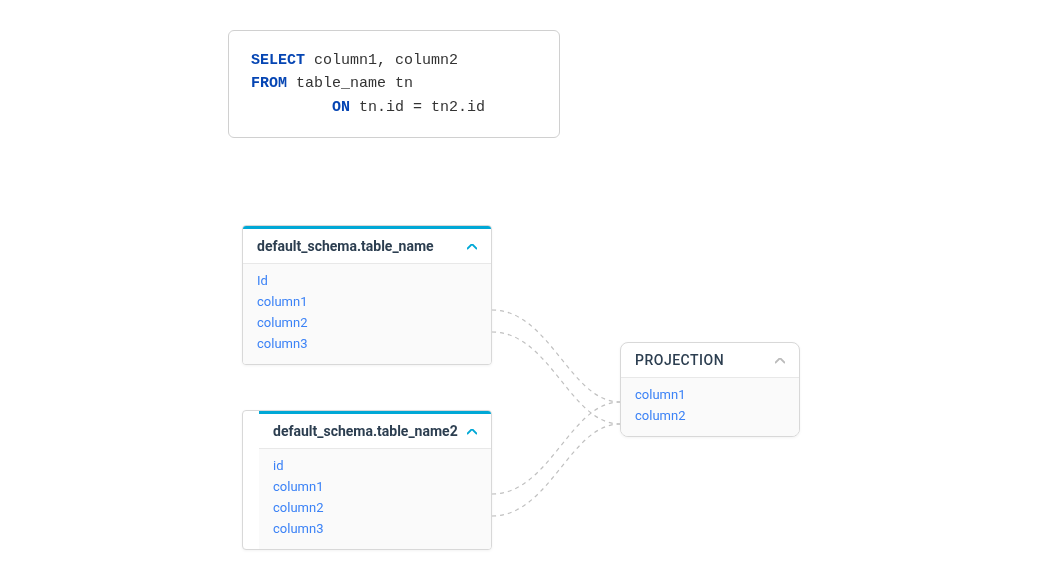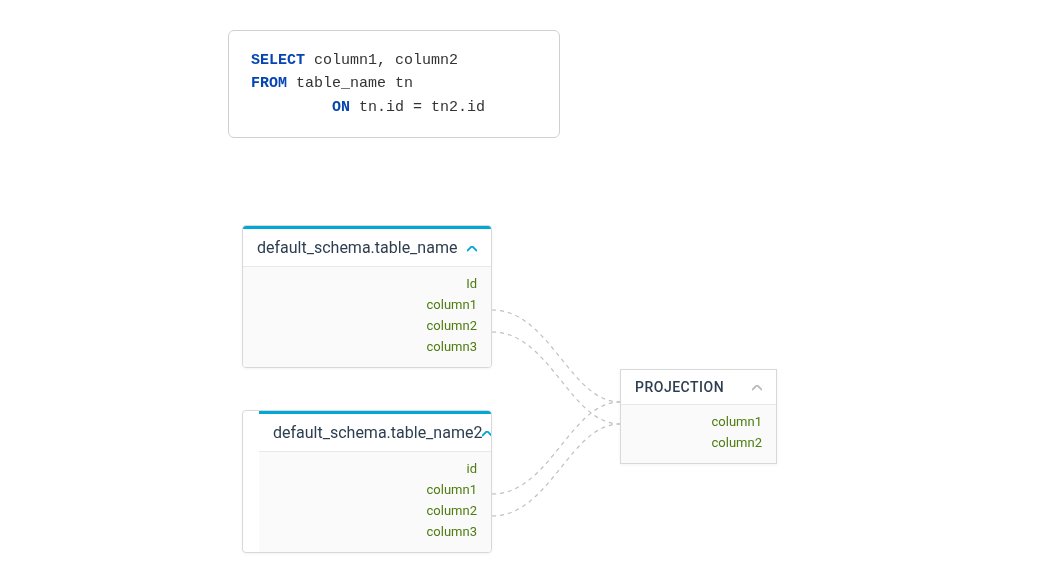--- a/index.html
+++ b/index.html
@@ -56,50 +56,49 @@
     }
     .table-header {
       border-top: 3px solid #00a8d6;
       padding: 9px 14px;
       display: flex;
       justify-content: space-between;
       align-items: center;
       border-bottom: 1px solid #e8e8e8;
     }
     .table-header-title {
-      font-size: 16px;
-      font-weight: 400;
+      font-size: 14px;
+      font-weight: 700;
       color: #2c3e50;
     }
     .chevron {
       color: #00a8d6;
       font-size: 12px;
       font-weight: bold;
     }
     .chevron.grey {
       color: #bbb;
     }
     .column-list {
       padding: 6px 14px 10px 14px;
       background: #fafafa;
     }
     .column-item {
       font-size: 13px;
-      color: #4d7c0f;
+      color: #3b82f6;
       padding: 3px 0;
-      text-align: right;
     }
     .projection-card {
       position: absolute;
       left: 620px;
-      top: 369px;
-      width: 157px;
+      top: 342px;
+      width: 180px;
       background: #fff;
       border: 1px solid #d8d8d8;
-      border-radius: 0;
+      border-radius: 8px;
       box-shadow: 0 1px 3px rgba(0,0,0,0.05);
       overflow: hidden;
     }
     .projection-header {
       padding: 9px 14px;
       display: flex;
       justify-content: space-between;
       align-items: center;
       border-bottom: 1px solid #e8e8e8;
     }

